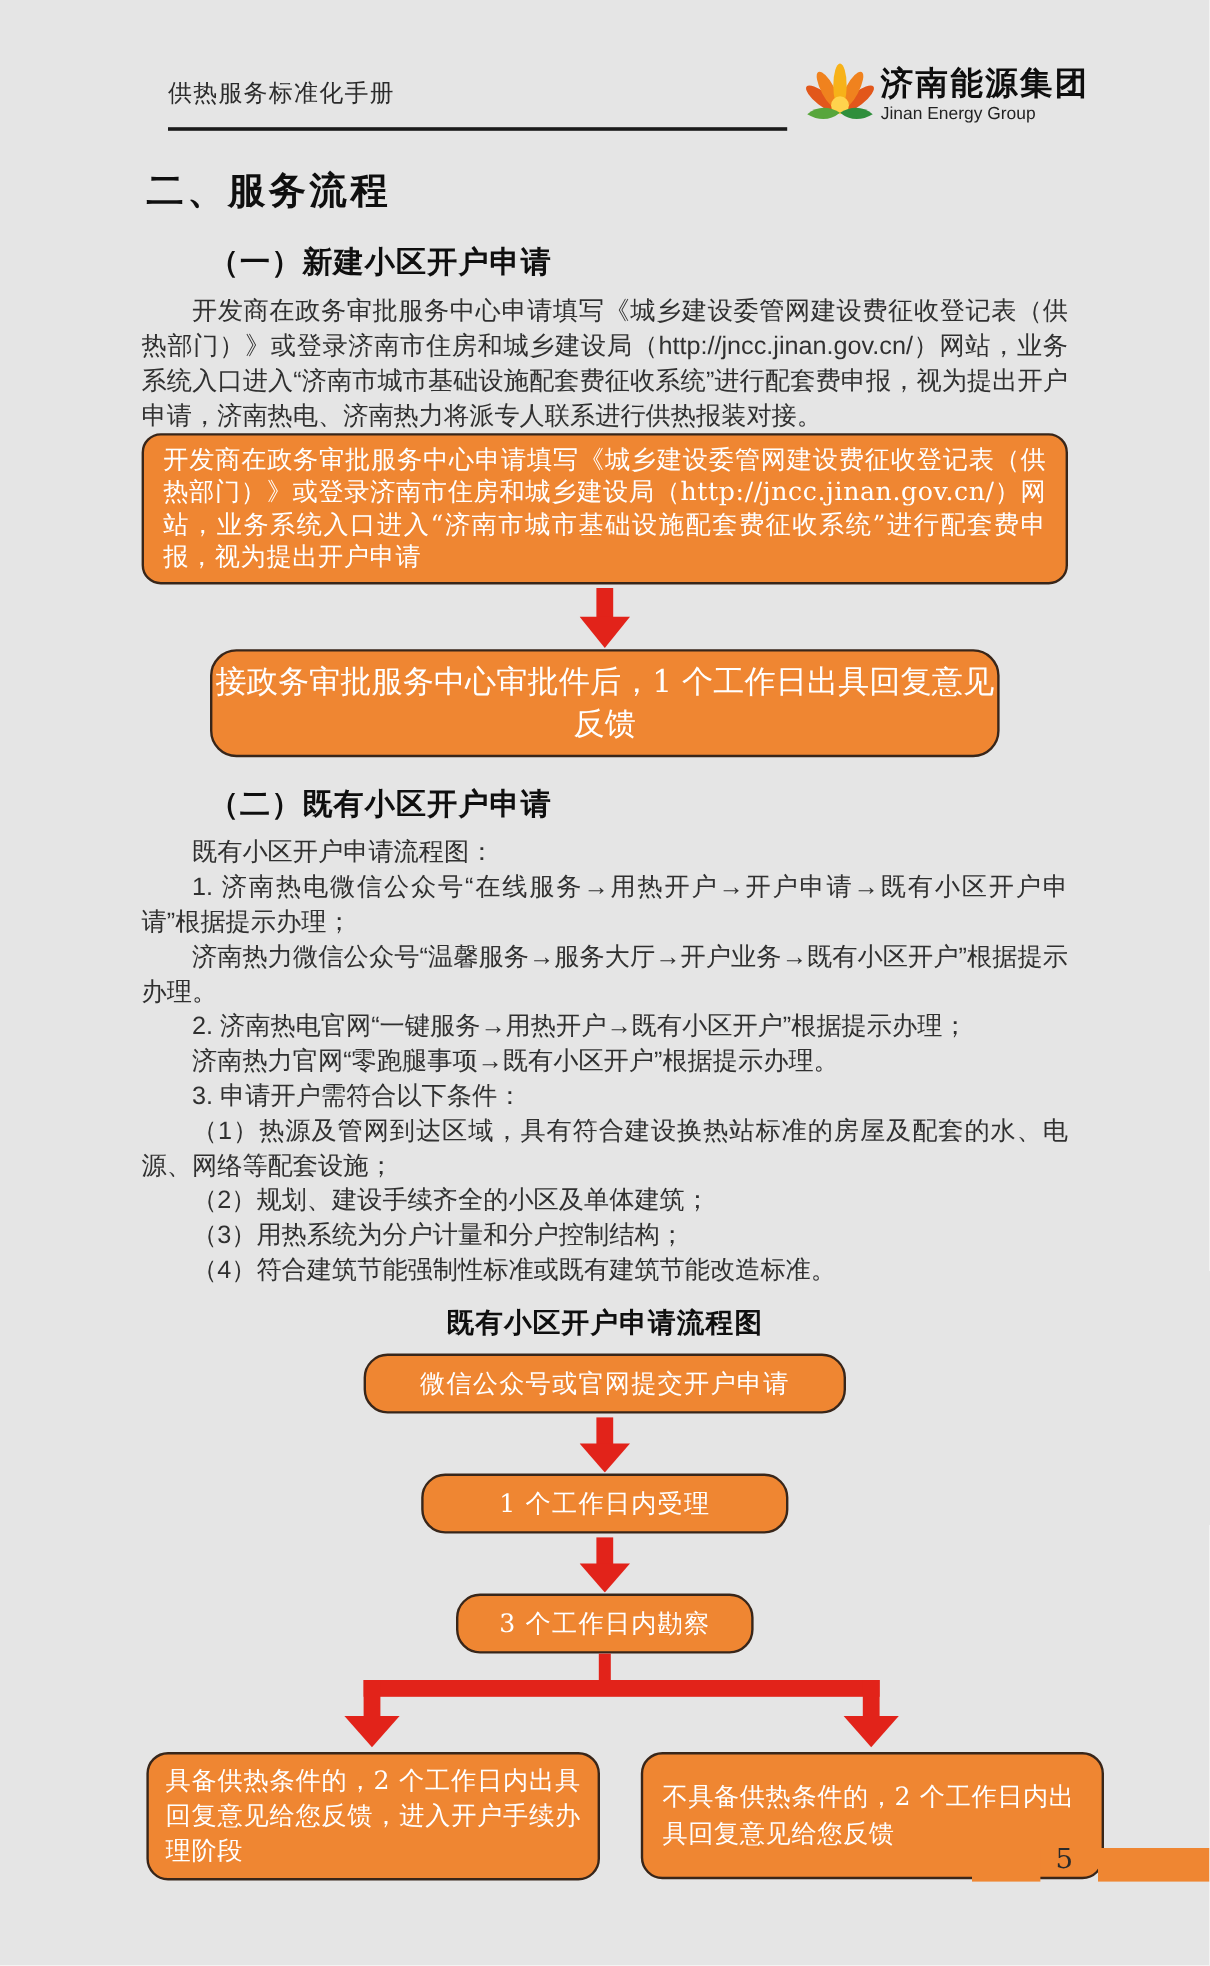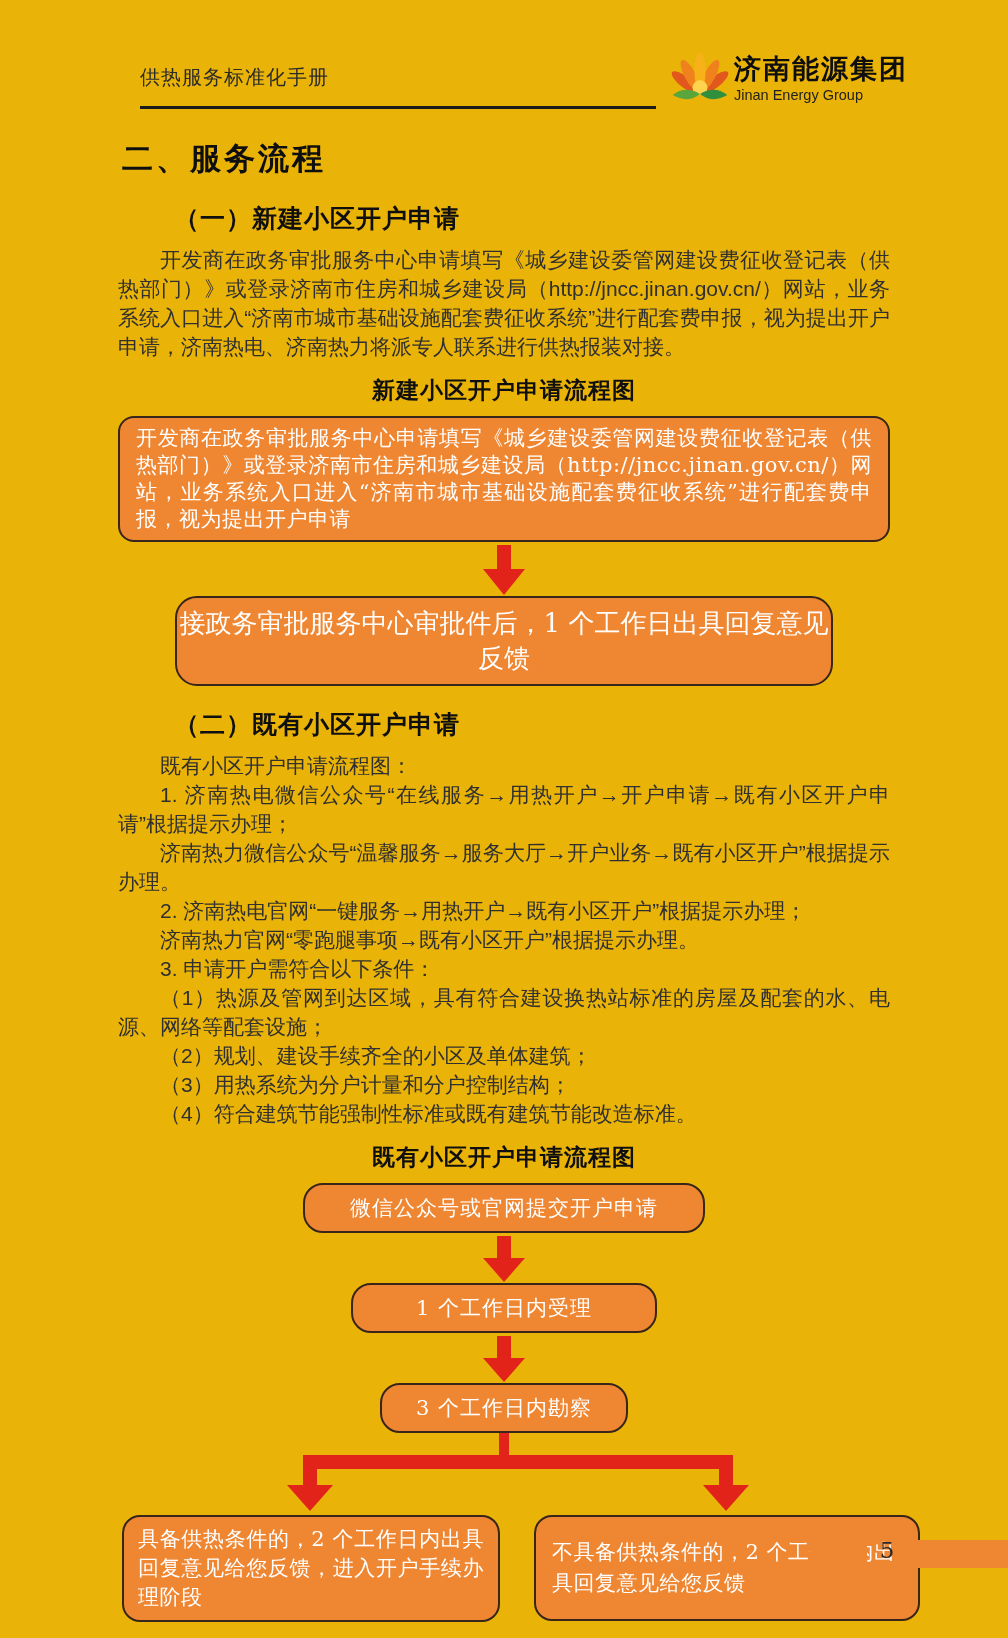--- a/index.html
+++ b/index.html
@@ -1,16 +1,16 @@
 <!DOCTYPE html>
 <html><head>
 <meta charset="utf-8">
 <style>
   html,body{margin:0;padding:0;background:#ffffff;}
-  .page{position:relative;width:1008px;height:1638px;background:#eab308;overflow:hidden;
+  .page{position:relative;width:1008px;height:1638px;background:#e5e5e5;overflow:hidden;
         font-family:"Liberation Sans",sans-serif;color:#1c1c1c;}
 
   
   .header{display:flex;justify-content:space-between;align-items:flex-start;
           padding:48px 100px 0 140px;}
   .header-left{padding-top:16px;}
   .doc-title{font-size:20px;color:#2b2b2b;letter-spacing:1px;}
   .header-rule{width:516px;height:3px;background:#1b1b1b;margin-top:15px;}
   .logo{display:flex;align-items:center;gap:3px;}
   .logo-icon svg{display:block;}
@@ -99,21 +99,20 @@
     </div>
   </div>
 
   <div class="content">
 
     <div class="h1">二、服务流程</div>
 
     <div class="h2">（一）新建小区开户申请</div>
     <p class="body-p">开发商在政务审批服务中心申请填写《城乡建设委管网建设费征收登记表（供热部门）》或登录济南市住房和城乡建设局（http://jncc.jinan.gov.cn/）网站，业务系统入口进入“济南市城市基础设施配套费征收系统”进行配套费申报，视为提出开户申请，济南热电、济南热力将派专人联系进行供热报装对接。</p>
 
-    <div class="fc-title">新建小区开户申请流程图</div>
 
     <div class="obox obox-big">开发商在政务审批服务中心申请填写《城乡建设委管网建设费征收登记表（供热部门）》或登录济南市住房和城乡建设局（http://jncc.jinan.gov.cn/）网站，业务系统入口进入“济南市城市基础设施配套费征收系统”进行配套费申报，视为提出开户申请</div>
 
     <svg class="arrow" width="42" height="50" viewBox="0 0 42 50">
       <rect x="14" y="0" width="14" height="26" fill="#E2231A"></rect>
       <polygon points="0,24 42,24 21,50" fill="#E2231A"></polygon>
     </svg>
 
     <div class="obox obox-line">接政务审批服务中心审批件后，1 个工作日出具回复意见反馈</div>
 

